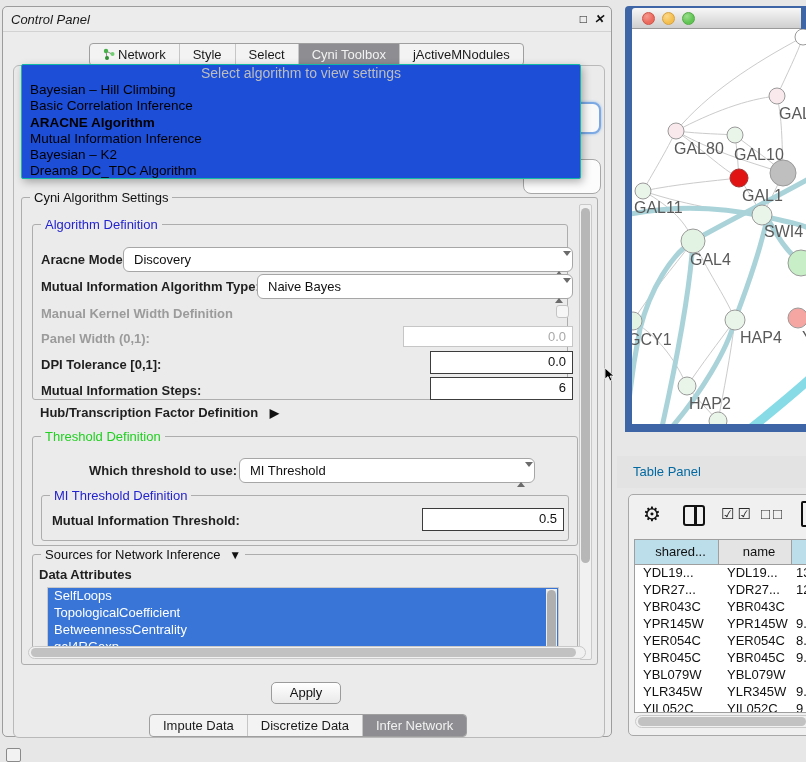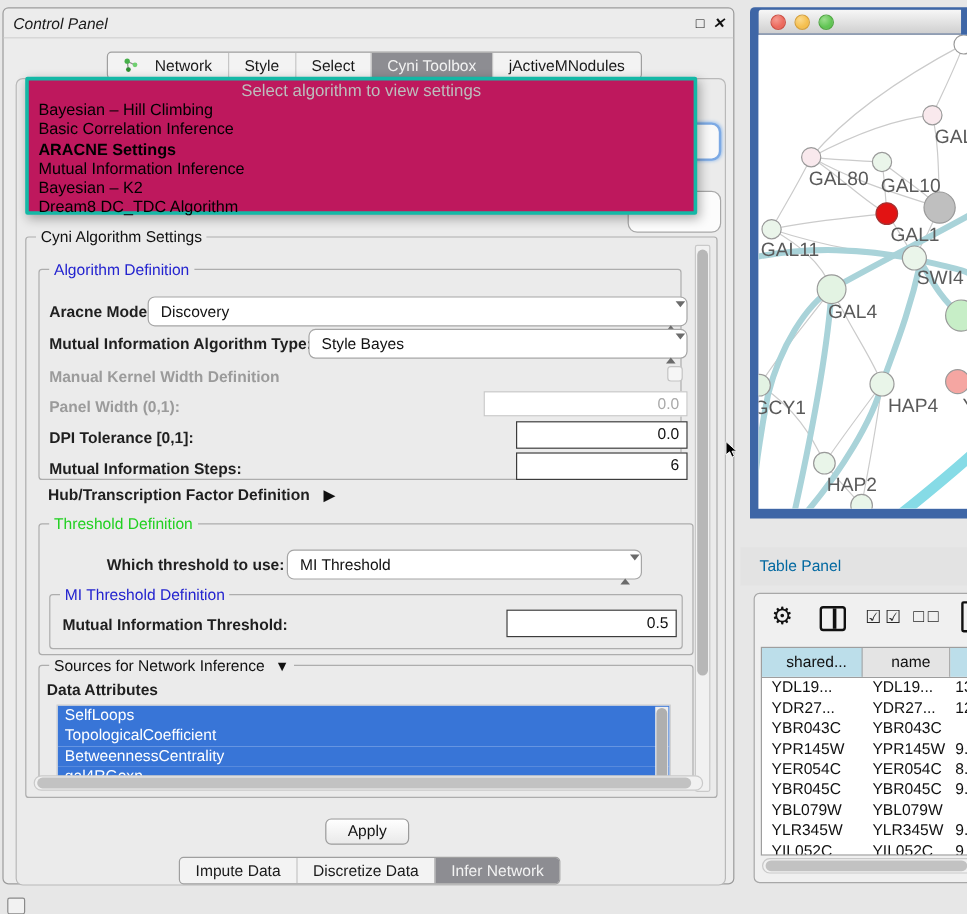--- a/index.html
+++ b/index.html
@@ -14,36 +14,36 @@
   .cp-titlebar { position:absolute; left:0; top:0; width:100%; height:25px;
                  border-bottom:1px solid #D2D2D2;font-style:italic; }
   .cp-title { position:absolute; left:8px; top:5px; font-size:13px; color:#1A1A1A; }
   .cp-float { position:absolute; right:24px; top:5px; font-size:12px; font-weight:bold; color:#111; cursor:default; }
   .cp-close { position:absolute; right:7px; top:5px; font-size:12px; font-weight:bold; color:#111; cursor:default; }
 
   .tabbar { display:flex; height:23px; border:1px solid #9F9F9F; border-radius:4px;
             background:#F3F3F3; overflow:hidden; }
   .tabbar.top { left:86px; top:36px; }
   .tab { font-size:13px; color:#1A1A1A; line-height:21px; padding:0 13px; border-left:1px solid #C6C6C6;
-         white-space:nowrap; display:flex; align-items:center; gap:13px; }
+         white-space:nowrap; display:flex; align-items:center; gap:2px; }
   .tab:first-child { border-left:none; }
   .tab.sel { background:#8D8D92; color:#F2F2F2; }
 
   .cp-content { left:10px; top:58px; width:592px; height:673px; background:#EBEBEB;
                 border:1px solid #B9B9B9; border-radius:6px; }
 
   
   .frag-combo-focus { left:540px; top:95px; width:58px; height:32px; background:#F9F9F9;
       border:2px solid #7CA9E4; border-radius:8px; box-shadow:0 0 3px #8FB9EC; z-index:5; }
   .frag-combo-plain { left:520px; top:152px; width:78px; height:35px; background:#FCFCFC;
       border:1px solid #A8A8A8; border-radius:8px; z-index:5; }
 
   
-  .popup { left:18px; top:57px; width:560px; height:115px; background:#be185d;
-           border:3px solid #14b8a6; border-radius:2px; box-shadow:2px 3px 9px rgba(0,0,0,.30); z-index:10; }
+  .popup { left:18px; top:57px; width:560px; height:115px; background:#1d4ed8;
+           border:1px solid #14b8a6; border-radius:2px; box-shadow:2px 3px 9px rgba(0,0,0,.30); z-index:10; }
   .popup .ph { height:17px; text-align:center; color:#BDBDBD; font-size:14px; line-height:16px; }
   .popup .it { height:16.3px; padding-left:8px; font-size:13.5px; line-height:16px; color:#000; white-space:nowrap; }
   .popup .it.bold { font-weight:bold; }
 
   
   .group { position:absolute; border:1px solid #ADADAD; border-radius:3px; }
   .group > .legend { position:absolute; top:-8px; left:8px; background:#EBEBEB; padding:0 4px;
                      font-size:13px; color:#111; white-space:nowrap; }
   .legend.blue  { color:#2323CF; }
   .legend.green { color:#21D021; }
@@ -163,21 +163,21 @@
 
     <div class="abs cp-content"></div>
 
     <div class="abs frag-combo-focus"></div>
     <div class="abs frag-combo-plain"></div>
 
     <div class="abs popup">
       <div class="ph">Select algorithm to view settings</div>
       <div class="it">Bayesian – Hill Climbing</div>
       <div class="it">Basic Correlation Inference</div>
-      <div class="it bold">ARACNE Settings</div>
+      <div class="it bold">ARACNE Algorithm</div>
       <div class="it">Mutual Information Inference</div>
       <div class="it">Bayesian – K2</div>
       <div class="it">Dream8 DC_TDC Algorithm</div>
     </div>
 
     <div class="group" style="left:18px; top:190px; width:577px; height:468px;">
       <span class="legend">Cyni Algorithm Settings</span>
 
       <div class="vscroll" style="right:5px; top:6px; height:456px;">
         <div class="vthumb" style="top:3px; height:355px;"></div>
@@ -187,21 +187,21 @@
         <span class="legend blue">Algorithm Definition</span>
 
         <span class="lbl" style="left:8px; top:27px;">Aracne Mode:</span>
         <div class="combo" style="left:90px; top:22px; width:450px; height:25px;">
           <span>Discovery</span>
           <span class="arrows"><span class="up"></span><span class="down"></span></span>
         </div>
 
         <span class="lbl" style="left:8px; top:54px;">Mutual Information Algorithm Type:</span>
         <div class="combo" style="left:224px; top:49px; width:316px; height:25px;">
-          <span>Style Bayes</span>
+          <span>Naive Bayes</span>
           <span class="arrows"><span class="up"></span><span class="down"></span></span>
         </div>
 
         <span class="lbl dis" style="left:8px; top:81px;">Manual Kernel Width Definition</span>
         <div class="checkbox" style="left:523px; top:80px;"></div>
 
         <span class="lbl dis" style="left:8px; top:106px;">Panel Width (0,1):</span>
         <div class="field dis" style="left:370px; top:101px; width:170px; height:21px; line-height:19px;">0.0</div>
 
         <span class="lbl" style="left:8px; top:132px;">DPI Tolerance [0,1]:</span>

